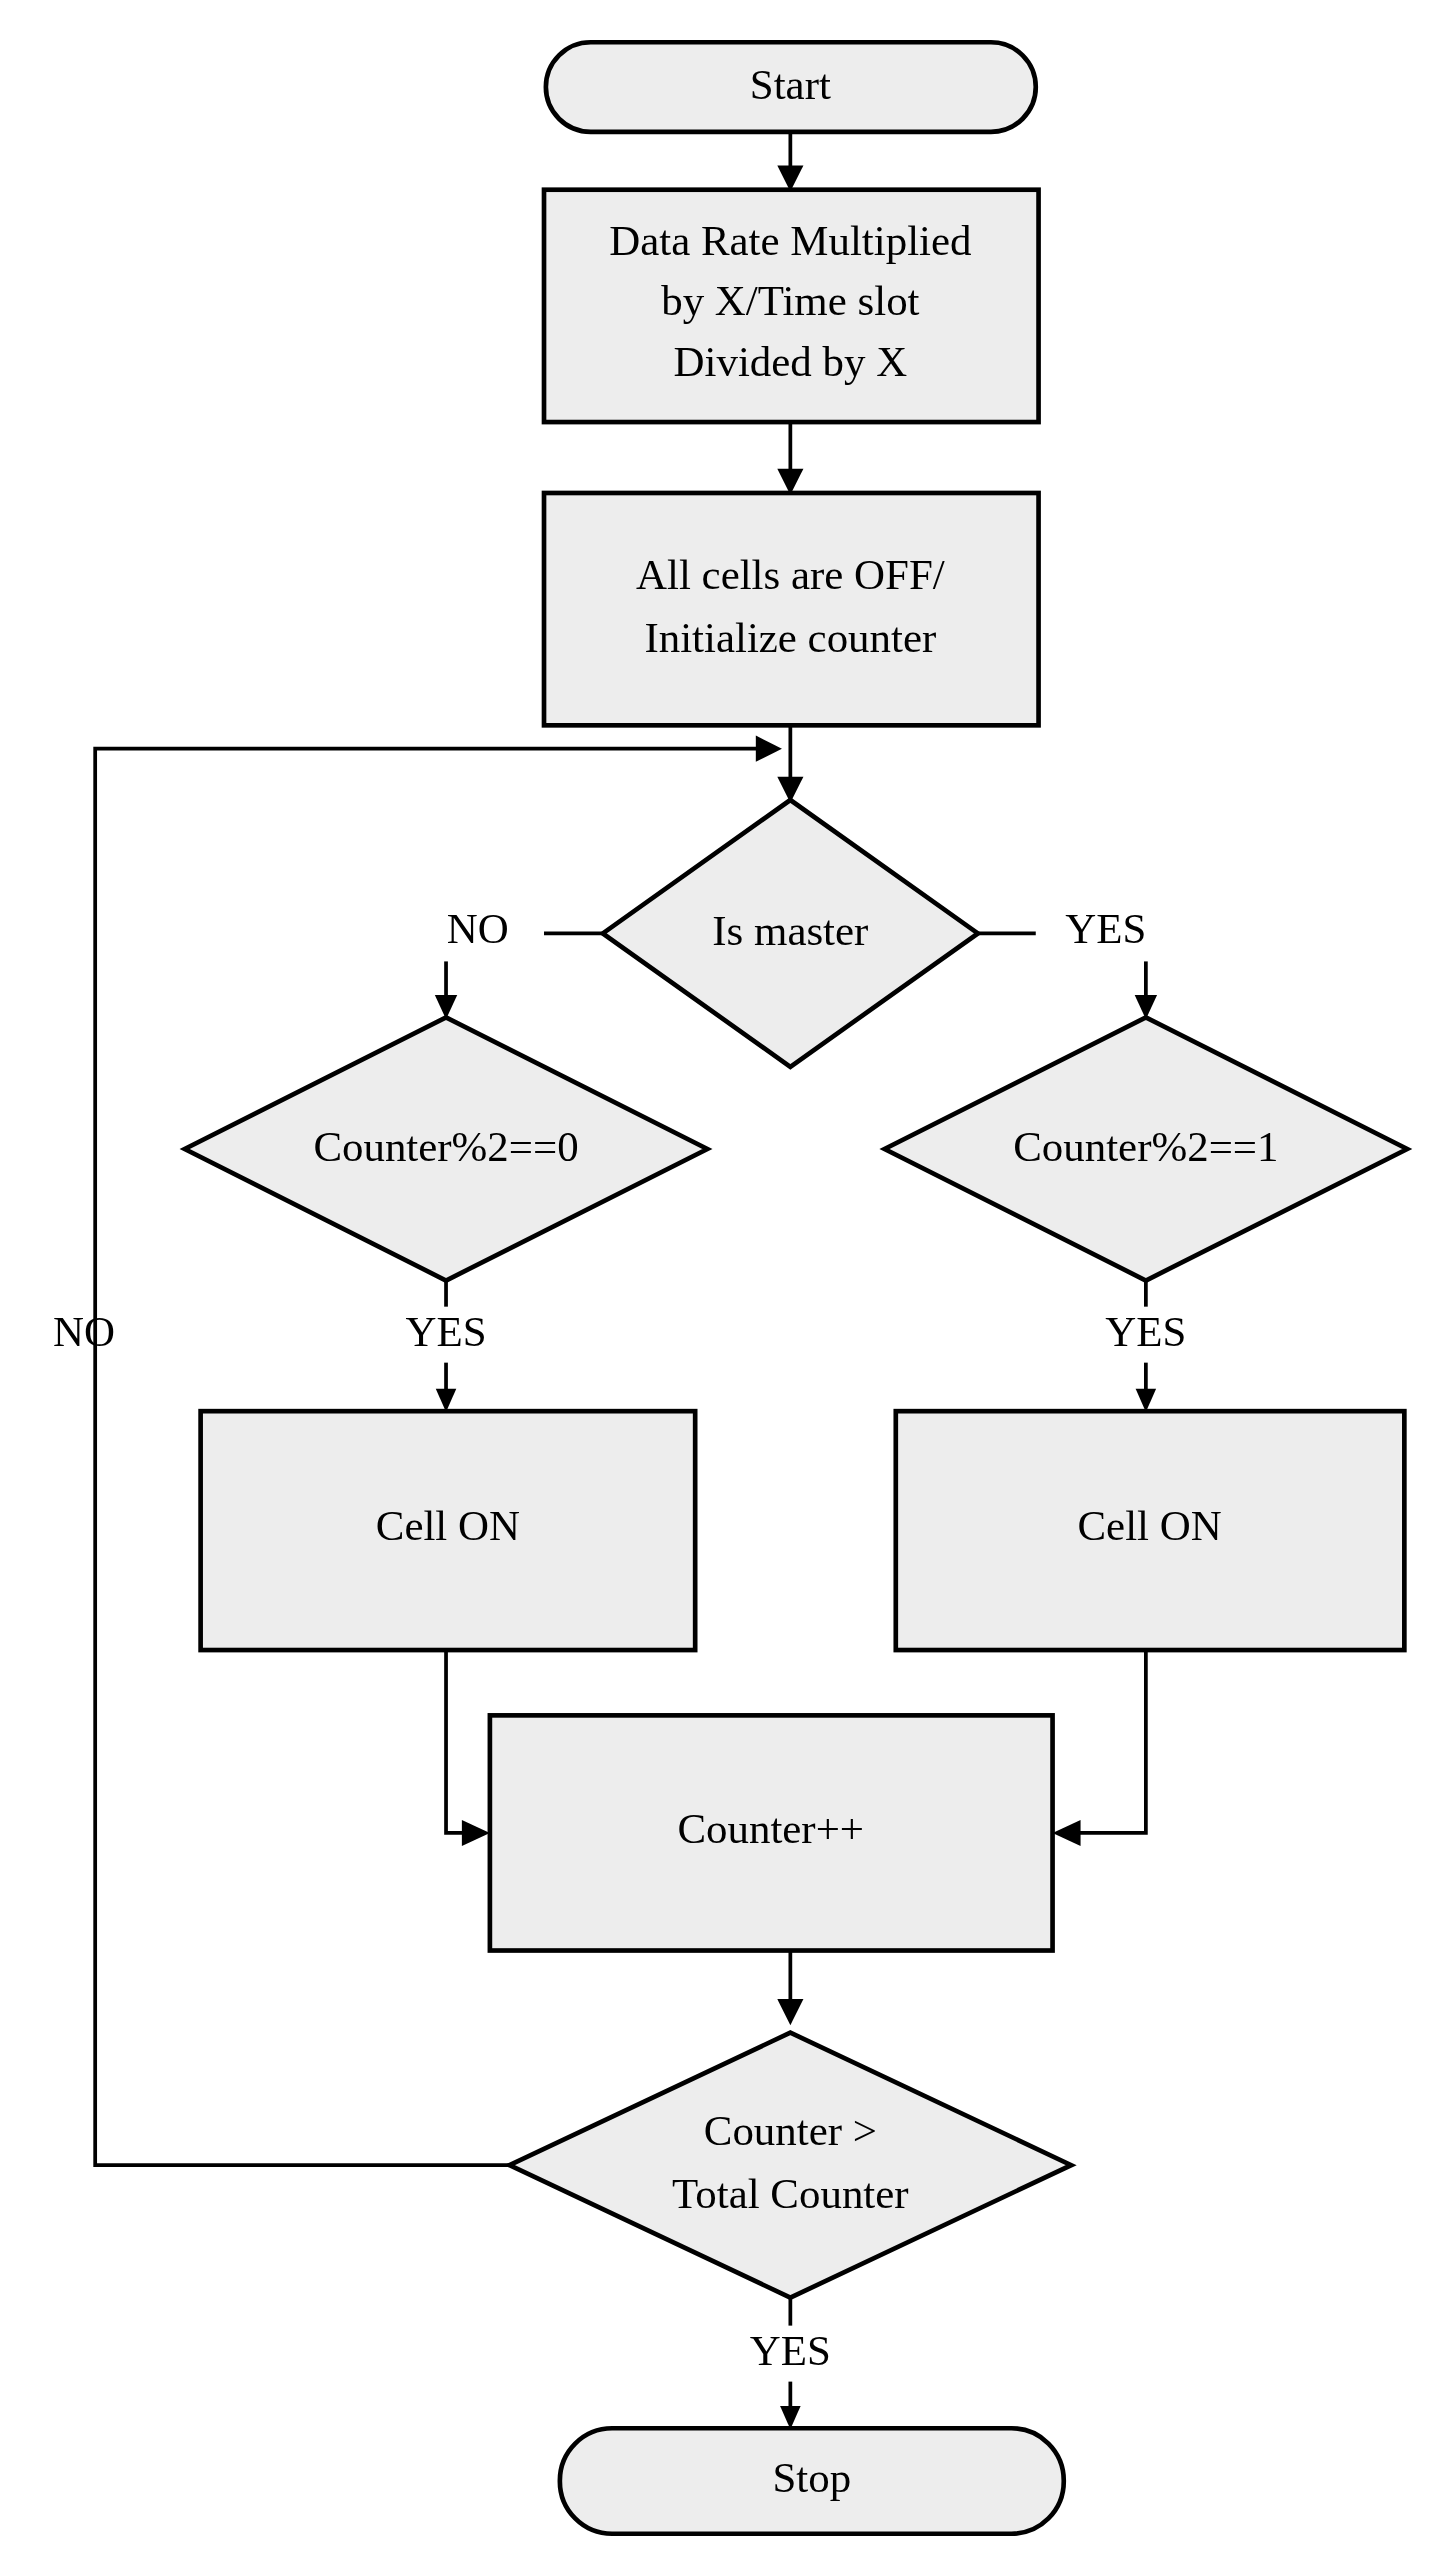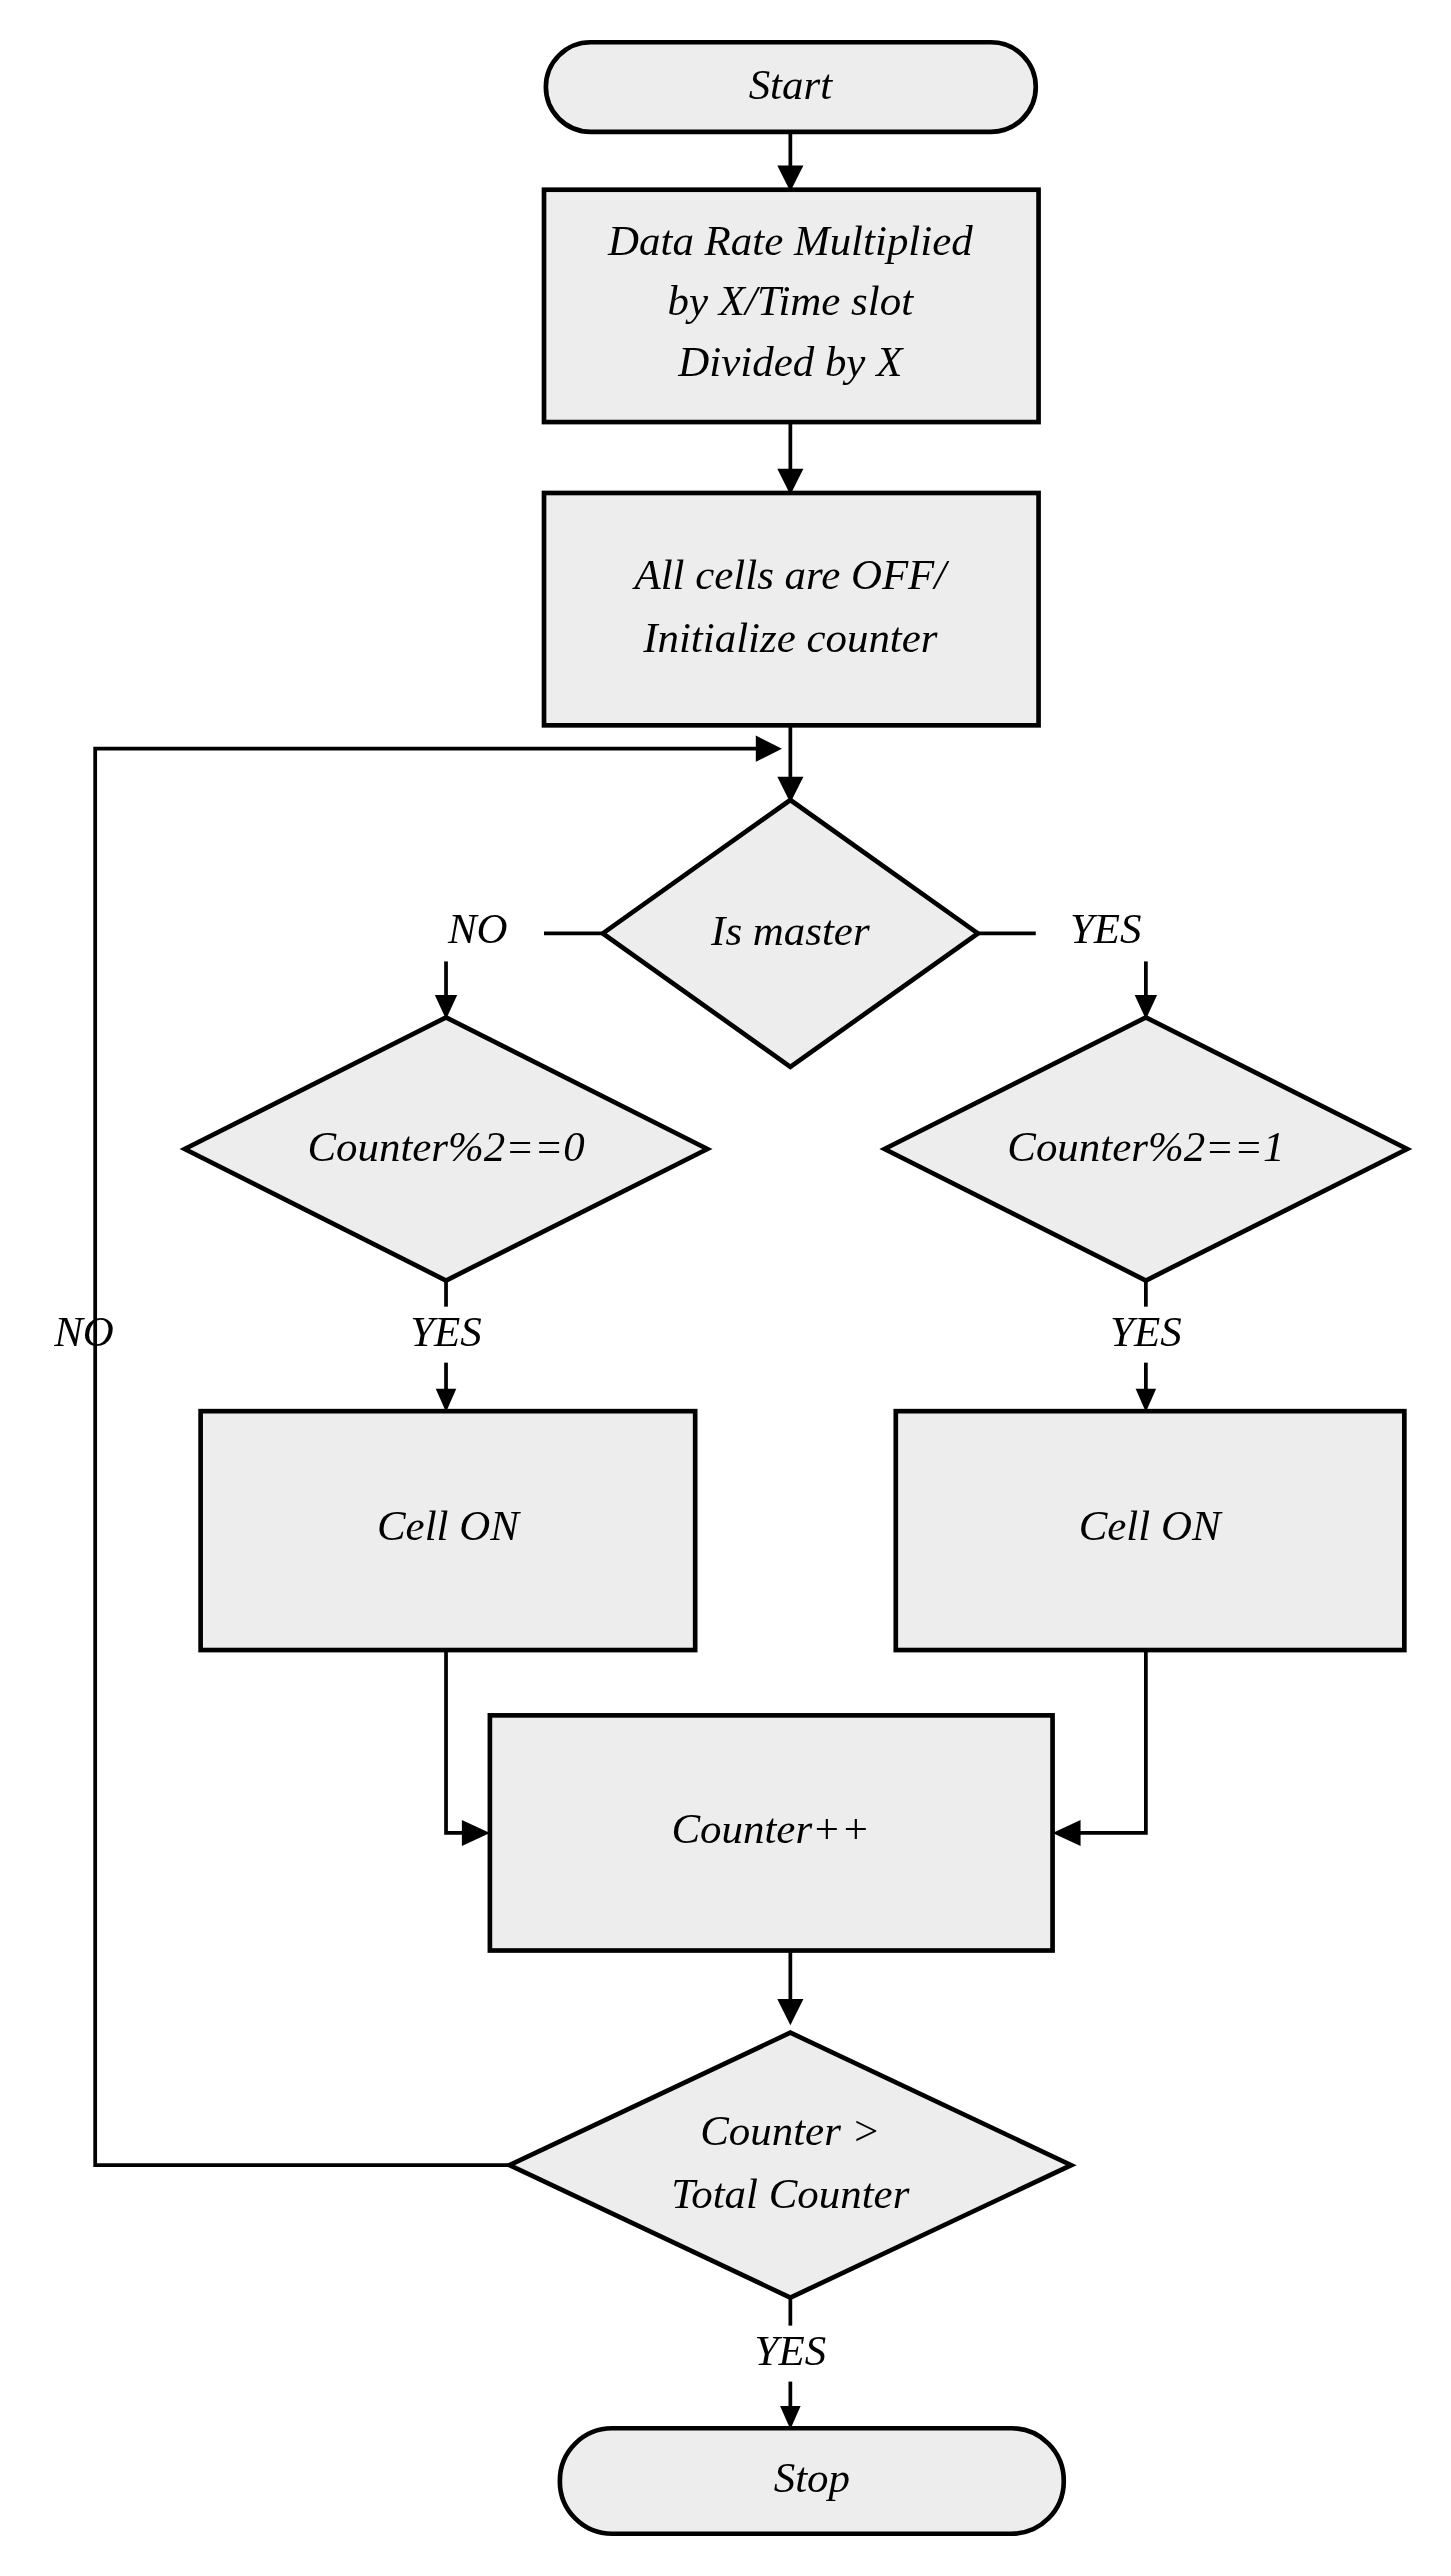--- a/index.html
+++ b/index.html
@@ -1,17 +1,17 @@
 <!DOCTYPE html>
 <html style="font-size:15px"><head>
 <meta charset="utf-8">
 <style>
   html,body{margin:0;padding:0;background:#ffffff;}
   body{width:1451px;height:2576px;font-family:"Liberation Serif",serif;overflow:hidden;}
-  #stage{position:relative;width:1451px;height:2576px;background:#fff;font-style:italic;}
+  #stage{position:relative;width:1451px;height:2576px;background:#fff;}
   svg#fc{position:absolute;left:0;top:0;width:1451px;height:2576px;display:block;}
   .shape-fill{fill:#ededed;}
   .shape-stroke{stroke:#000000;stroke-width:5;}
   .conn{stroke:#000000;stroke-width:4;fill:none;}
   .arrowhead{fill:#000000;}
   text{font-family:"Liberation Serif",serif;fill:#000000;}
   .t-node{font-size:46px;text-anchor:middle;dominant-baseline:middle;}
   .t-label{font-size:46px;text-anchor:middle;dominant-baseline:middle;}
 </style>
 </head>

